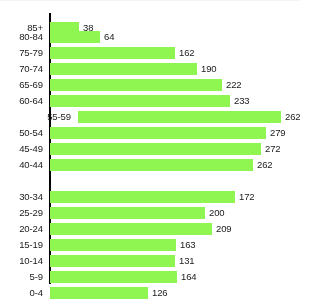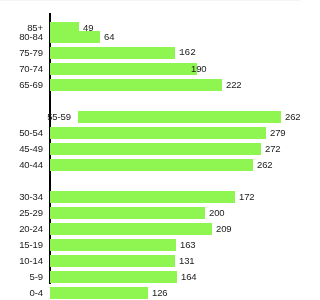--- a/index.html
+++ b/index.html
@@ -89,50 +89,57 @@
   <div id="top-rule"></div>
 
   <div id="plot">
     <div id="axis-line"></div>
 
   <div class="row" style="top: 7px;">
         <div class="cat-label">85+</div>
         <div class="bar-wrap" style="width: 29px;">
           <div class="bar" style="background: rgb(143, 245, 81);"></div>
         </div>
-        <div class="val-label" style="left: 83px;">49</div>
+        <div class="val-label" style="left: 83px;">38</div>
       </div>
       <div class="row" style="top: 16px;">
         <div class="cat-label">80-84</div>
         <div class="bar-wrap" style="width: 50px;">
           <div class="bar" style="background: rgb(143, 245, 81);"></div>
         </div>
         <div class="val-label" style="left: 104px;">64</div>
       </div>
       <div class="row" style="top: 32px;">
         <div class="cat-label">75-79</div>
         <div class="bar-wrap" style="width: 125px;">
           <div class="bar" style="background: rgb(143, 245, 81);"></div>
         </div>
-        <div class="val-label" style="left: 179px; font-family: Liberation Mono, monospace;">162</div>
+        <div class="val-label" style="left: 179px;">162</div>
       </div>
       <div class="row" style="top: 48px;">
         <div class="cat-label">70-74</div>
         <div class="bar-wrap" style="width: 147px;">
           <div class="bar" style="background: rgb(143, 245, 81);"></div>
         </div>
-        <div class="val-label" style="left: 191px; text-align: right;">190</div>
+        <div class="val-label" style="left: 201px; text-align: right;">190</div>
       </div>
       <div class="row" style="top: 64px;">
         <div class="cat-label">65-69</div>
         <div class="bar-wrap" style="width: 172px;">
           <div class="bar" style="background: rgb(143, 245, 81);"></div>
         </div>
         <div class="val-label" style="left: 226px;">222</div>
       </div>
+      <div class="row" style="top: 80px;">
+        <div class="cat-label">60-64</div>
+        <div class="bar-wrap" style="width: 180px;">
+          <div class="bar" style="background: rgb(143, 245, 81);"></div>
+        </div>
+        <div class="val-label" style="left: 234px;">233</div>
+      </div>
       <div class="row" style="top: 96px; margin-left: 28px;">
         <div class="cat-label">55-59</div>
         <div class="bar-wrap" style="width: 203px;">
           <div class="bar" style="background: rgb(143, 245, 81);"></div>
         </div>
         <div class="val-label" style="left: 257px;">262</div>
       </div>
       <div class="row" style="top: 112px;">
         <div class="cat-label">50-54</div>
         <div class="bar-wrap" style="width: 216px;">

